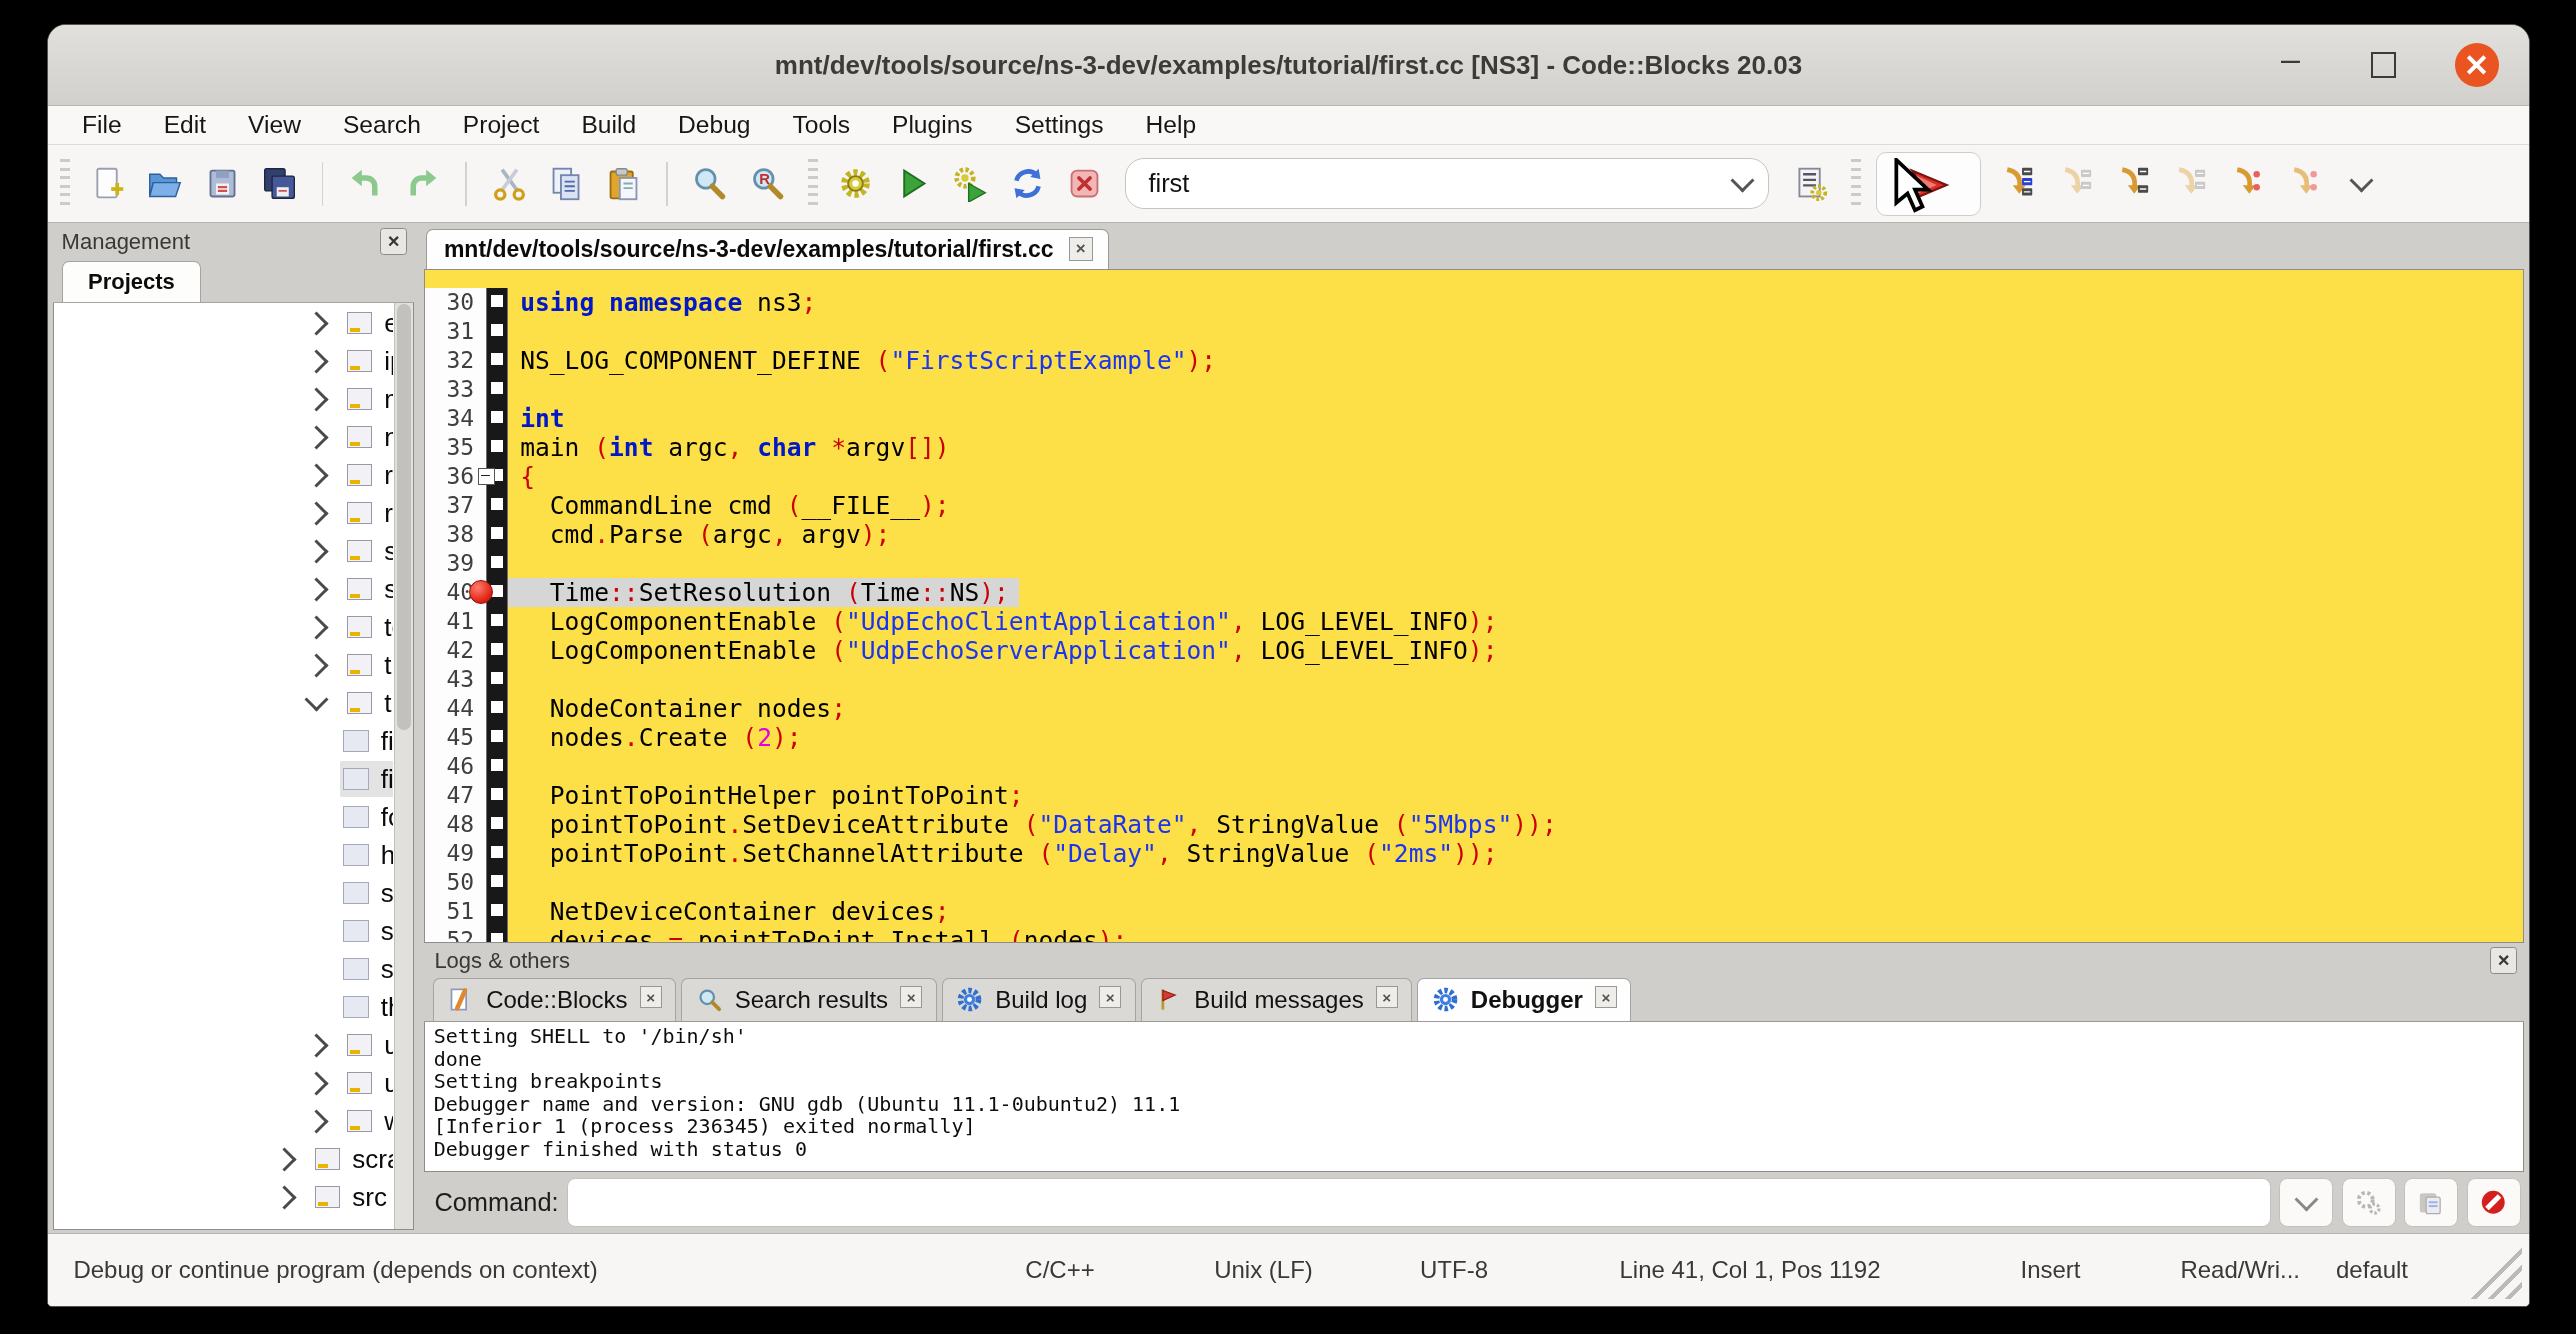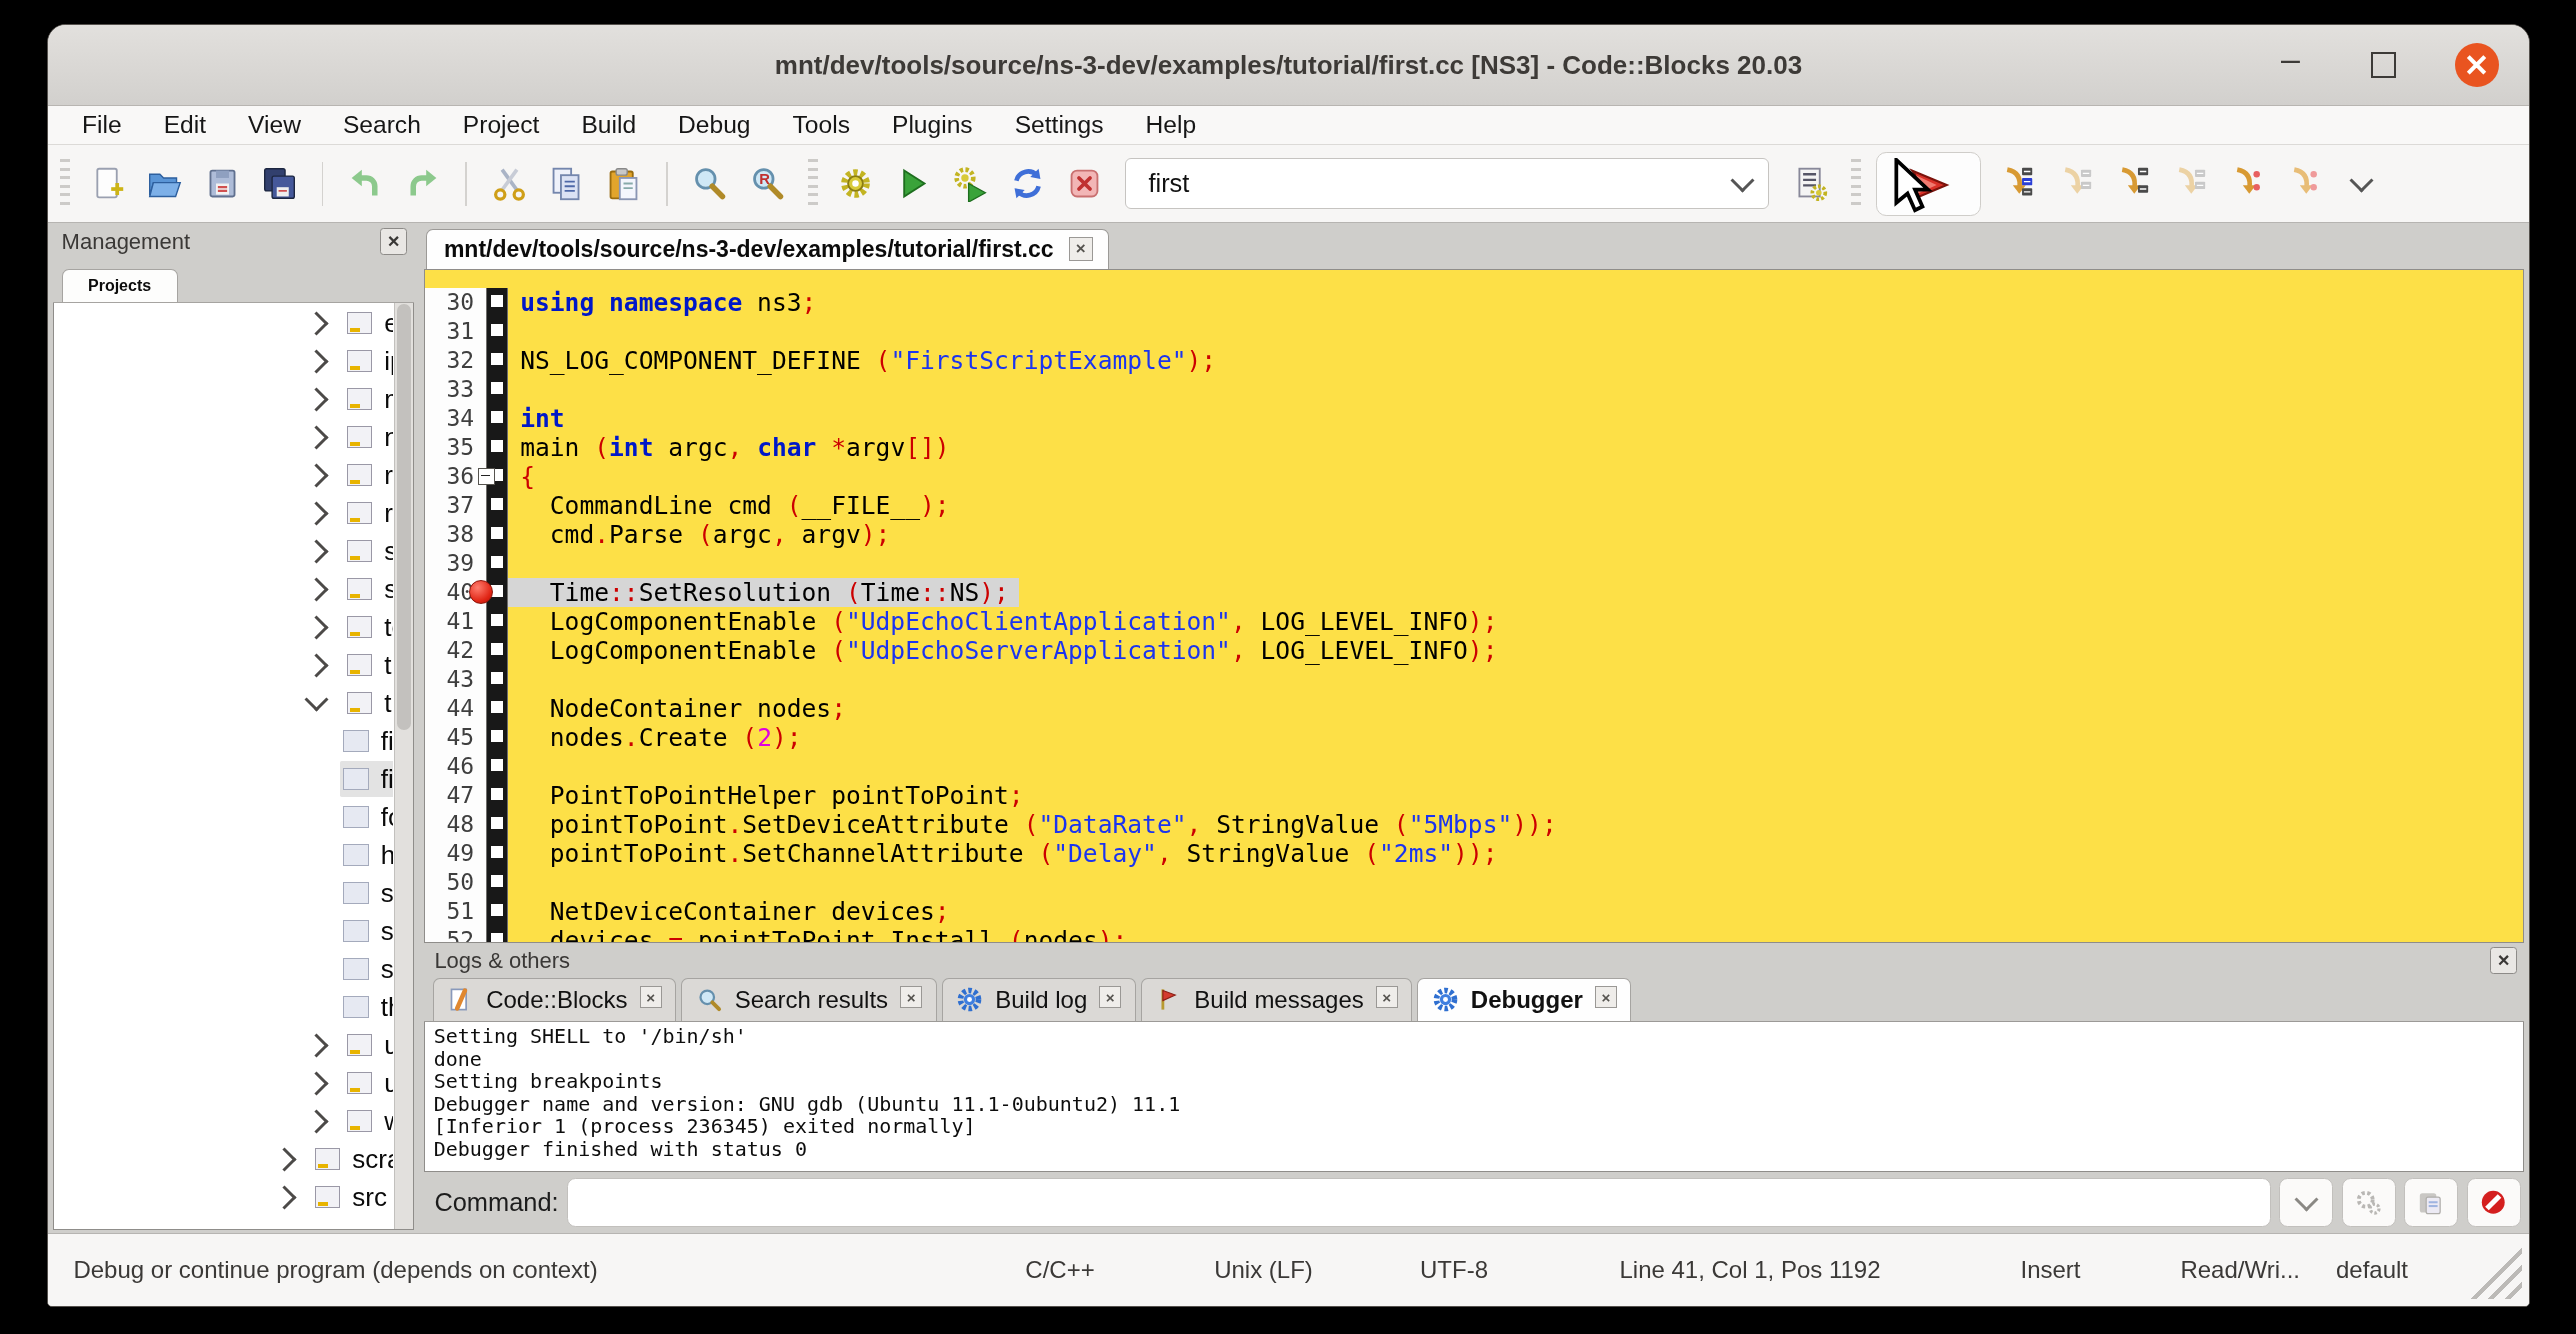--- a/index.html
+++ b/index.html
@@ -18,38 +18,38 @@
   
   #menubar { height:39px; flex:0 0 39px; background:#f9f8f7; border-bottom:0.8px solid #dcdad7; display:flex; align-items:center; padding-left:13px; }
   .menu-item { font-size:24.6px; color:#161616; padding:0 21px; }
   
   #toolbar { height:78px; flex:0 0 78px; background:#f7f6f5; border-bottom:1.7px solid #b6b4b1; display:flex; align-items:center; }
   .grip { width:10.2px; height:49px; margin:0 8.5px 0 12px;
           background:repeating-linear-gradient(180deg,#c2c0bd 0 3.4px,transparent 3.4px 8.5px); opacity:.8; }
   .tsep { width:1.7px; height:44px; background:#d4d2cf; margin:0 13.5px; }
   .tbi { width:49px; height:54px; margin:0 4.2px; display:flex; align-items:center; justify-content:center; border-radius:6.8px; }
   .tbi svg { width:37px; height:37px; }
-  #target-combo { width:644px; height:51px; background:#fff; border:1.7px solid #c6c4c1; border-radius:6px; margin:0 12px;
+  #target-combo { width:644px; height:51px; background:#fff; border:1.7px solid #c6c4c1; border-radius:19px; margin:0 12px;
                   display:flex; align-items:center; padding:0 17px 0 22px; }
   #target-combo input { border:none; outline:none; flex:1; font-size:25.4px; color:#111; font-family:"Liberation Sans",sans-serif; background:transparent; }
   .chev-down { width:17px; height:17px; border-right:3.4px solid #555; border-bottom:3.4px solid #555; transform:rotate(45deg); margin-top:-6.8px; }
   #debug-continue-btn { width:105px; height:64px; background:#fdfdfd; border:1.7px solid #cfcdc9; border-radius:10.2px; position:relative;
                         display:flex; align-items:center; justify-content:center; margin:0 6.8px; }
   #debug-continue-btn svg.dbgarrow { width:44px; height:44px; }
   #cursor-overlay { position:absolute; left:15.2px; top:5.1px; width:46px; height:56px; pointer-events:none; }
   
   #main { flex:1; display:flex; overflow:hidden; }
   #mgmt { width:366px; flex:0 0 366px; display:flex; flex-direction:column; padding:1.7px 0 3.4px 5.1px; }
   #mgmt-header { height:34px; display:flex; align-items:center; justify-content:space-between; padding:0 6.8px 0 8.5px; }
   #mgmt-title { font-size:22px; color:#3a3836; }
   .closebox { width:27px; height:27px; border:1.7px solid #8d8b88; background:#e9e7e4; color:#3a3836; font-size:20.3px; font-weight:bold;
               display:flex; align-items:center; justify-content:center; border-radius:3.4px; }
   #mgmt-tabrow { height:44px; display:flex; align-items:flex-end; border-bottom:1.7px solid #a6a4a1; }
   #projects-tab { background:#fdfdfc; border:1.7px solid #a6a4a1; border-bottom:none; border-radius:6.8px 6.8px 0 0;
-                  font-size:16px; font-weight:bold; color:#0c0c0c; padding:6.8px 25.4px; margin-left:8.5px; }
+                  font-size:22px; font-weight:bold; color:#0c0c0c; padding:6.8px 25.4px; margin-left:8.5px; }
   #tree-wrap { flex:1; background:#fff; border:1.7px solid #8f8d8a; border-top:none; position:relative; overflow:hidden; }
   #tree { position:absolute; inset:1.7px 20.3px 1.7px 0; overflow:hidden; }
   .tree-row { height:38px; display:flex; align-items:center; white-space:nowrap; }
   .tr-chev { width:17px; height:17px; border-right:3px solid #4c4a48; border-bottom:3px solid #4c4a48; flex:0 0 auto;
              transform:rotate(-45deg); margin:0 18.6px 0 0; }
   .tr-chev.open { transform:rotate(45deg); margin-top:-6.8px; }
   .ticon { width:25.4px; height:22px; flex:0 0 auto; margin-right:10.2px; position:relative; }
   .ticon.folder { background:#f2f2f6; border:1.7px solid #9a98a6; }
   .ticon.folder::after { content:""; position:absolute; left:1.7px; bottom:1.7px; width:10.2px; height:4.2px; background:#e8b400; }
   .ticon.file { background:#e6e9f2; border:1.7px solid #a4aabc; }

